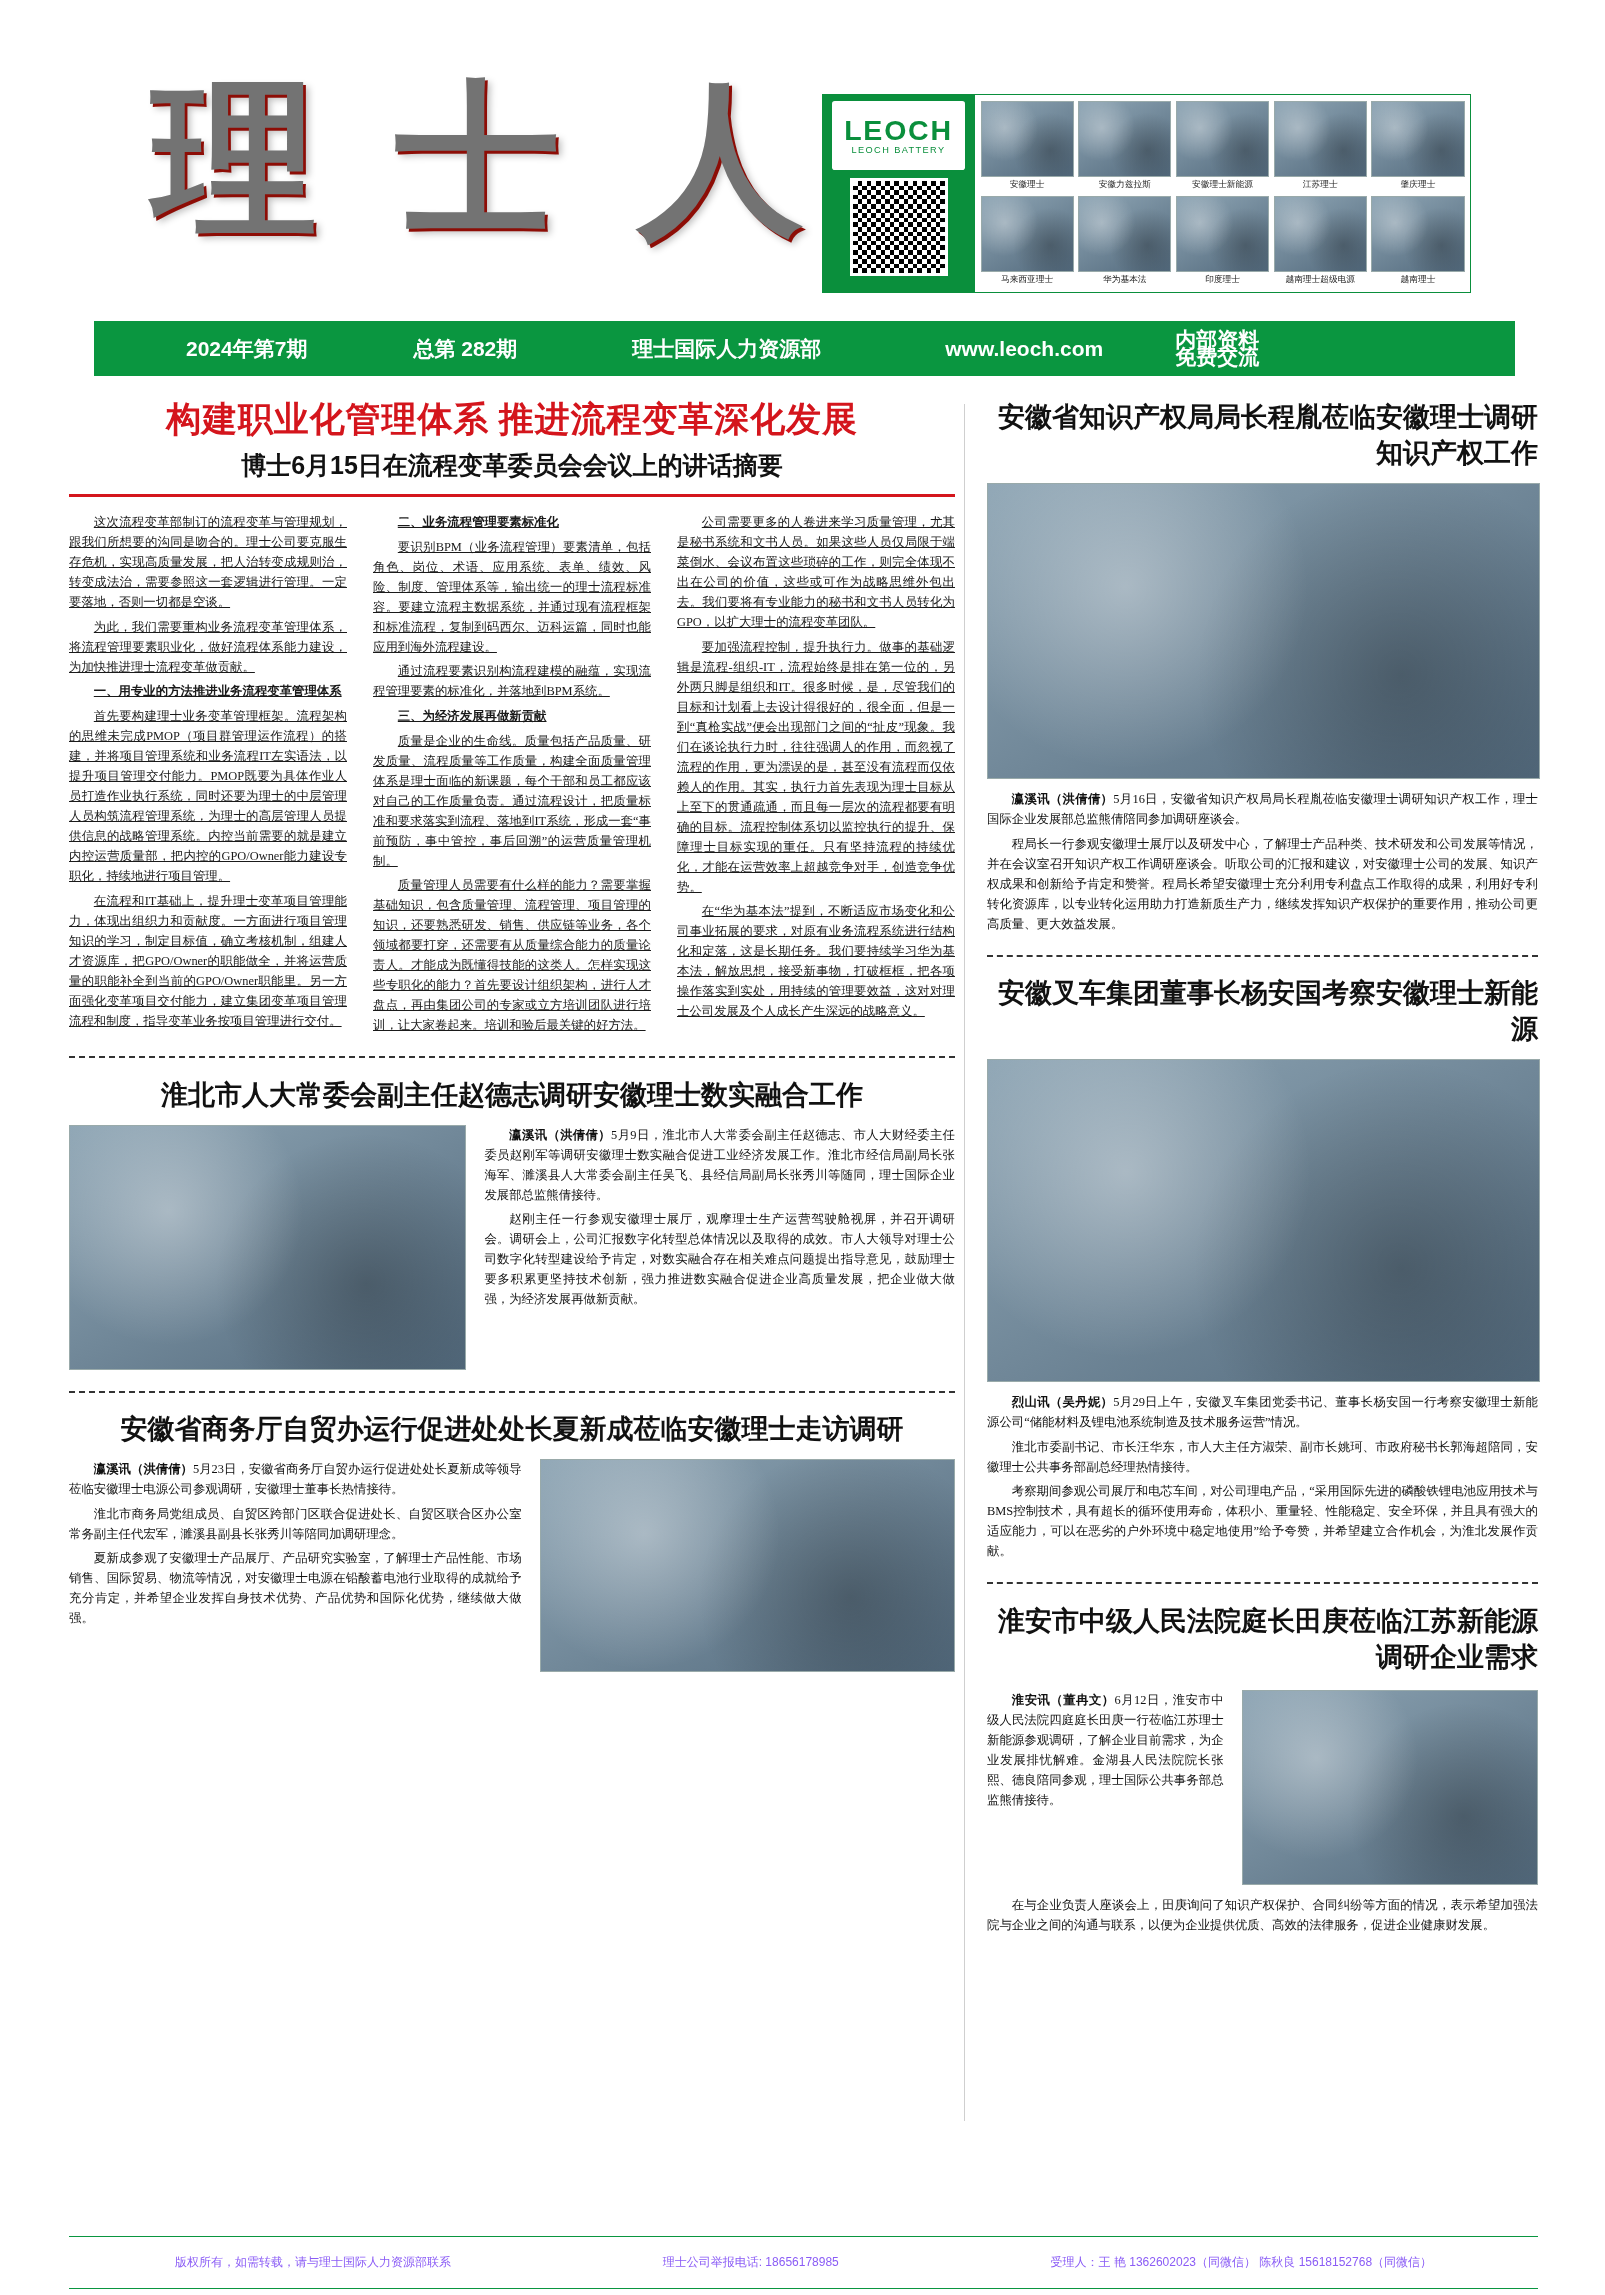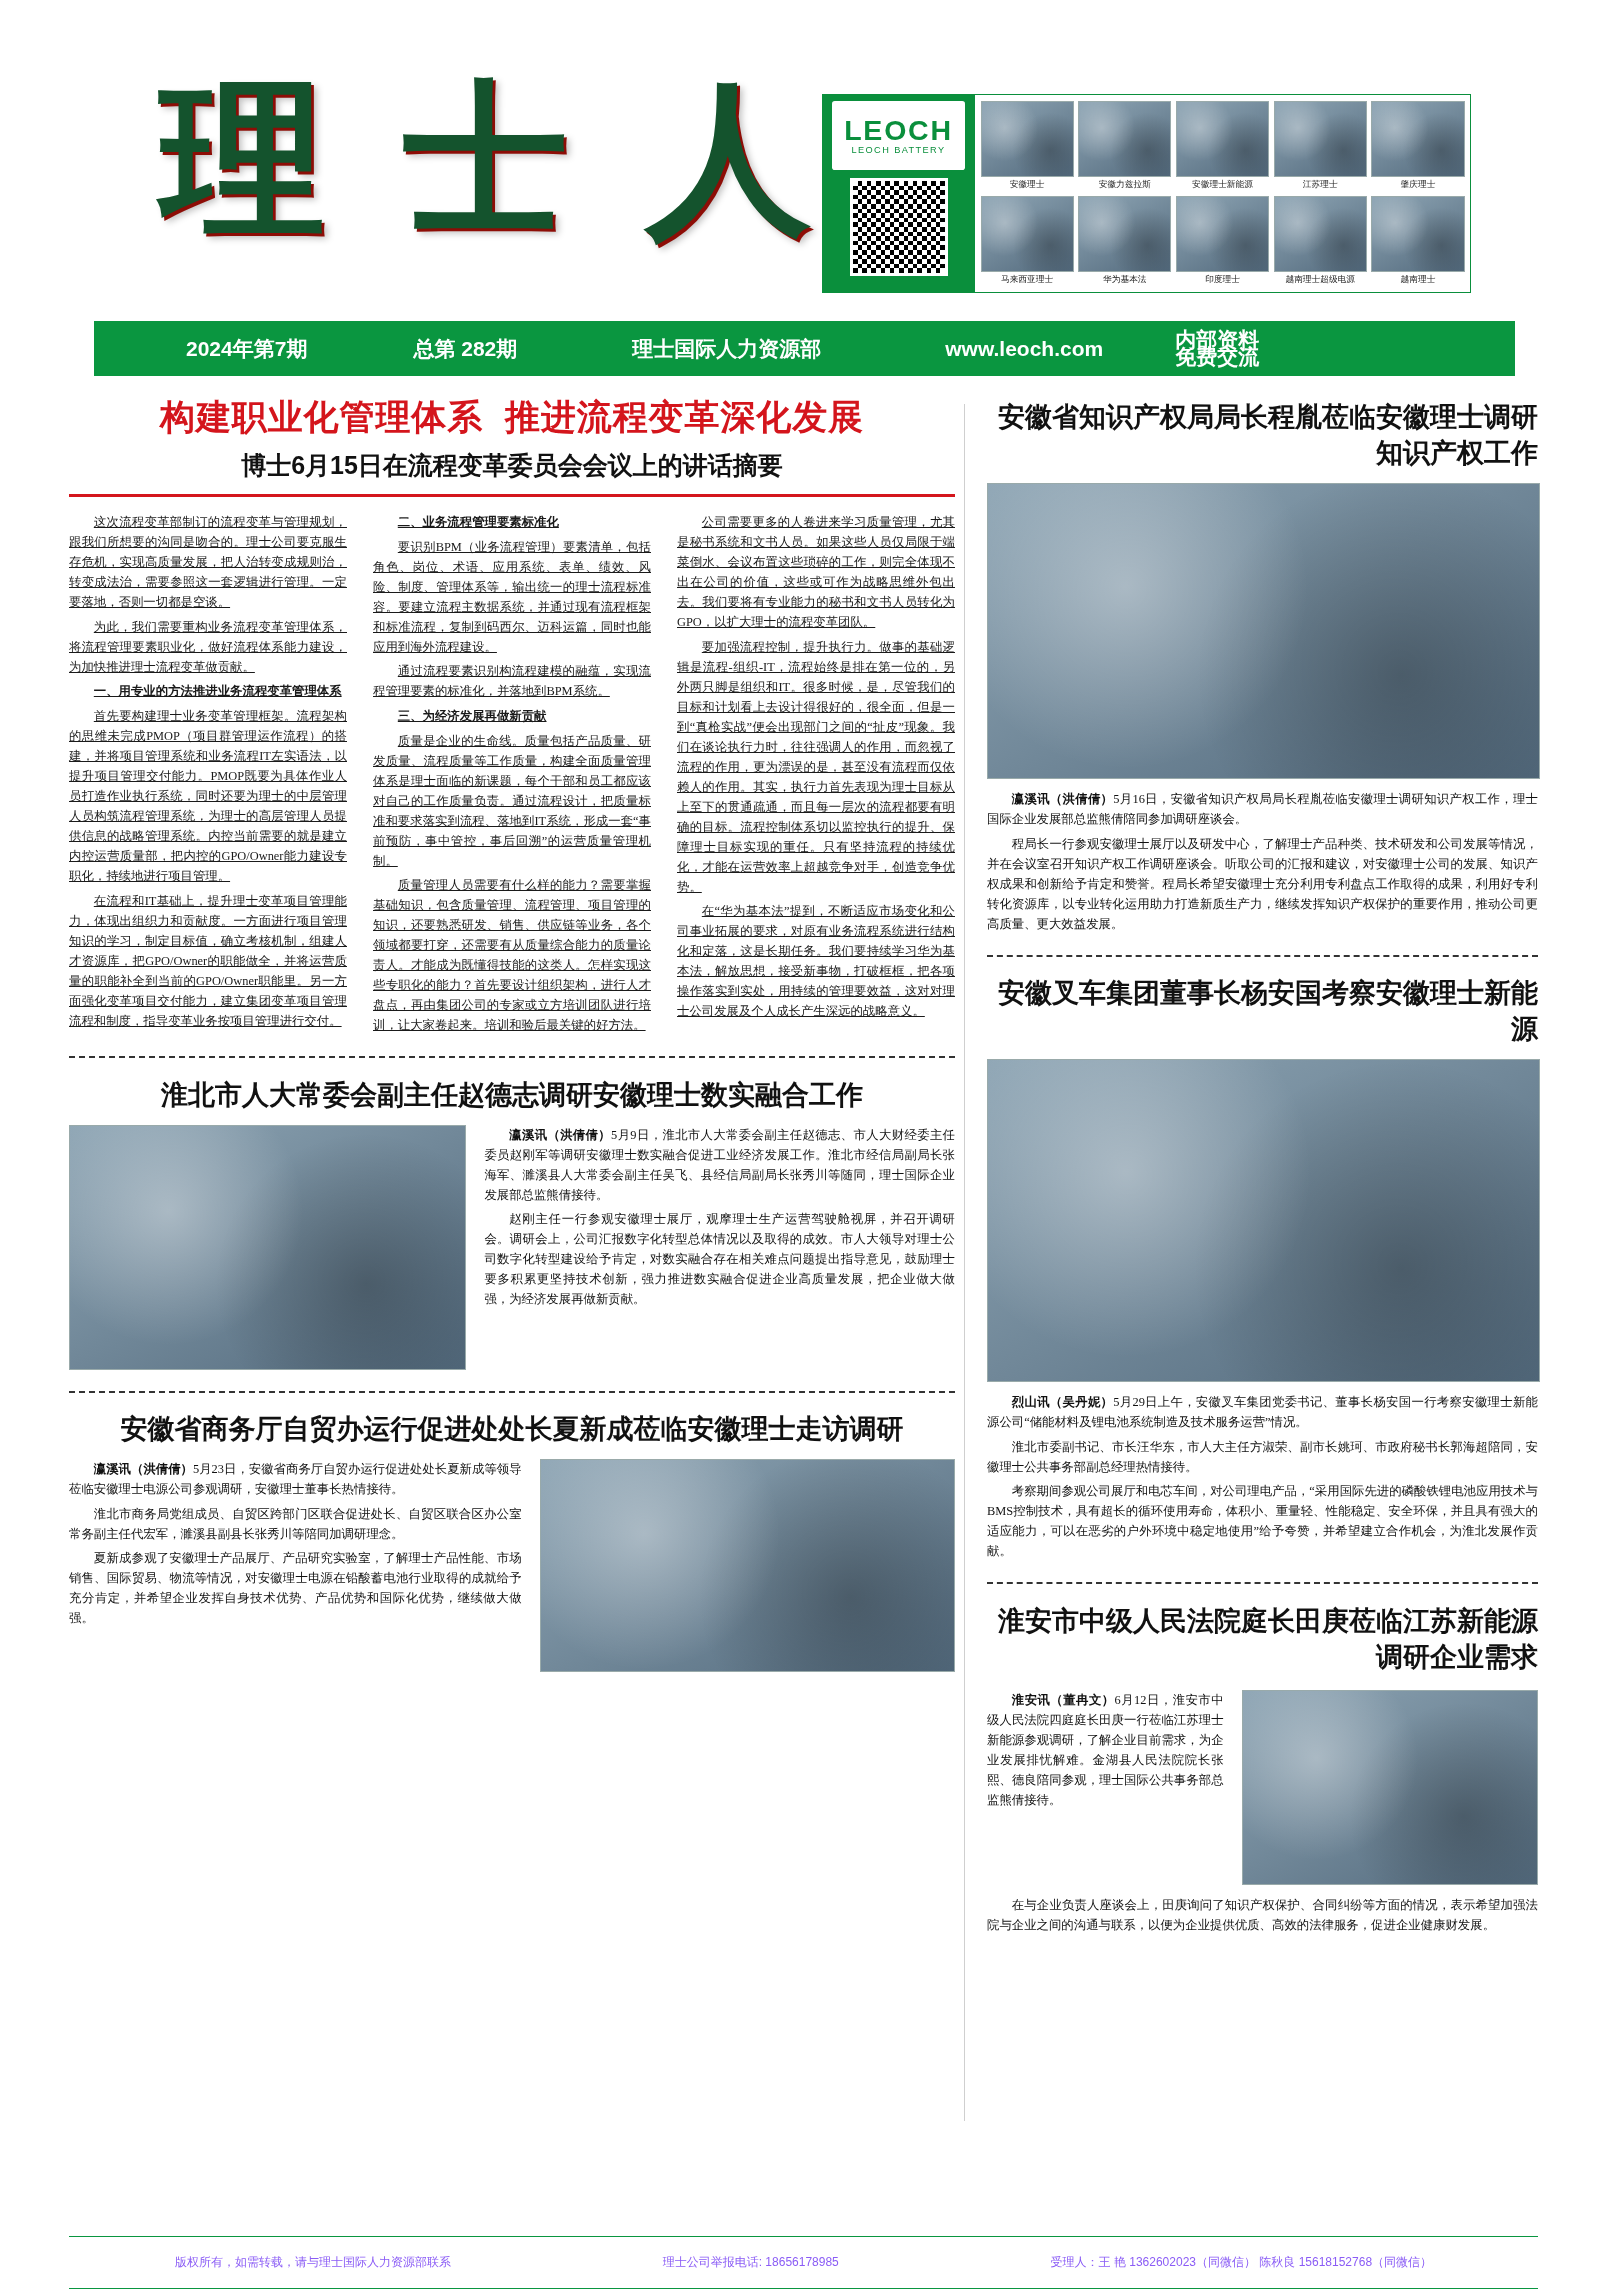--- a/index.html
+++ b/index.html
@@ -7,26 +7,26 @@
     width:1606px;
     background:#ffffff;
     font-family:"Liberation Serif", serif;
     color:#111;
   }
   .page { position:relative; width:1606px; height:2392px; background:#fff; }
 
   
   .masthead { position:absolute; left:0; top:0; width:1606px; height:303px; }
   .logo-title {
-    position:absolute; left:160px; top:64px; width:624px; height:193px;
+    position:absolute; left:152px; top:64px; width:624px; height:193px;
     font-family:"Liberation Serif", serif;
     font-weight:bold;
     font-size:165px;
     letter-spacing:18.4px;
-    color:#14532d;
+    color:#737373;
     line-height:193px;
     text-shadow:2.8px 2.8px 0 #8d0d06, 5.5px 4.6px 7.3px rgba(0,0,0,.25);
     white-space:nowrap;
   }
 
   .brandbox {
     position:absolute; left:822px; top:94px; width:647px; height:197px;
     border:1.4px solid #0a8f3c; background:#fff;
     display:flex;
   }
@@ -75,21 +75,21 @@
 
   .col-left  { position:absolute; left:69px; top:0; width:886px; }
   .col-right { position:absolute; left:987px; top:0; width:551px; }
 
   .vrule { position:absolute; left:964px; top:404px; width:1.4px; height:1717px; background:#cfcfcf; }
 
   
   h1.lead {
     margin:0; font-size:35px; font-weight:bold; color:#d4151c;
     text-align:center; letter-spacing:0.9px; line-height:42px;
-    font-family:Liberation Mono, monospace;
+    font-family:Liberation Serif, serif;
   }
   .lead-sub {
     margin:8.3px 0 0; font-size:25px; font-weight:bold; text-align:center;
     color:#111; font-family:"Liberation Sans", sans-serif;
   }
   .redrule { height:2.3px; background:#d4151c; margin:12px 0 0; }
 
   h2.head {
     margin:0; font-size:27px; font-weight:bold; line-height:36px; color:#111;
     font-family:"Liberation Sans", sans-serif;

